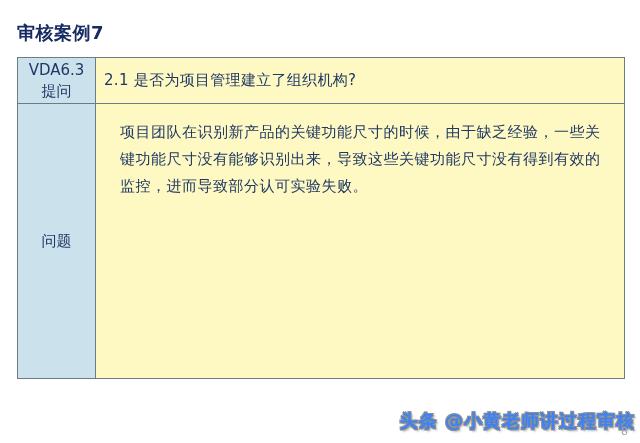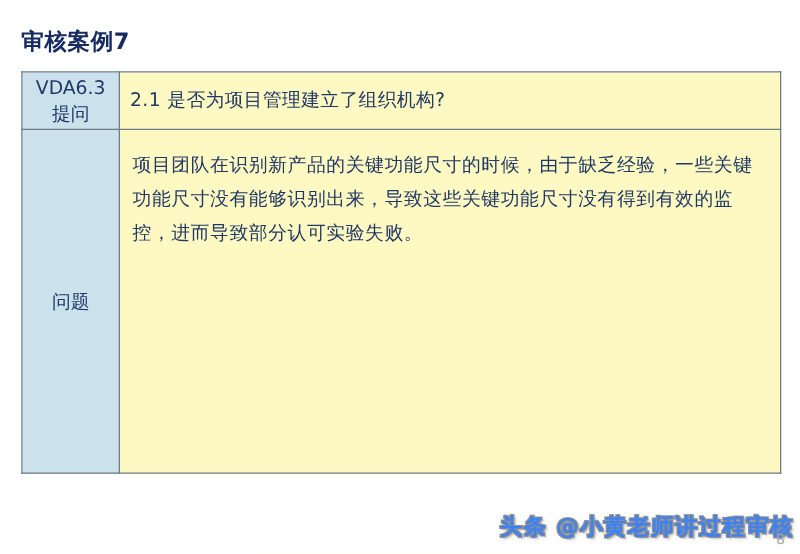--- a/index.html
+++ b/index.html
@@ -55,21 +55,21 @@
     background: #fef9c3;
     padding: 4px 10px 4px 8px;
     vertical-align: middle;
     letter-spacing: 0.3px;
   }
   tr.row-question { height: 46px; }
   tr.row-minreq   { height: 34px; }
   tr.row-problem  { height: 275px; }
   tr.row-problem .cnt {
     vertical-align: top;
-    padding: 15px 14px 0 10px;
+    padding: 15px 14px 0 24px;
     line-height: 27px;
     letter-spacing: 0.5px;
   }
   .watermark {
     position: absolute;
     right: 5px;
     top: 409px;
     font-size: 18px;
     font-weight: bold;
     white-space: nowrap;

